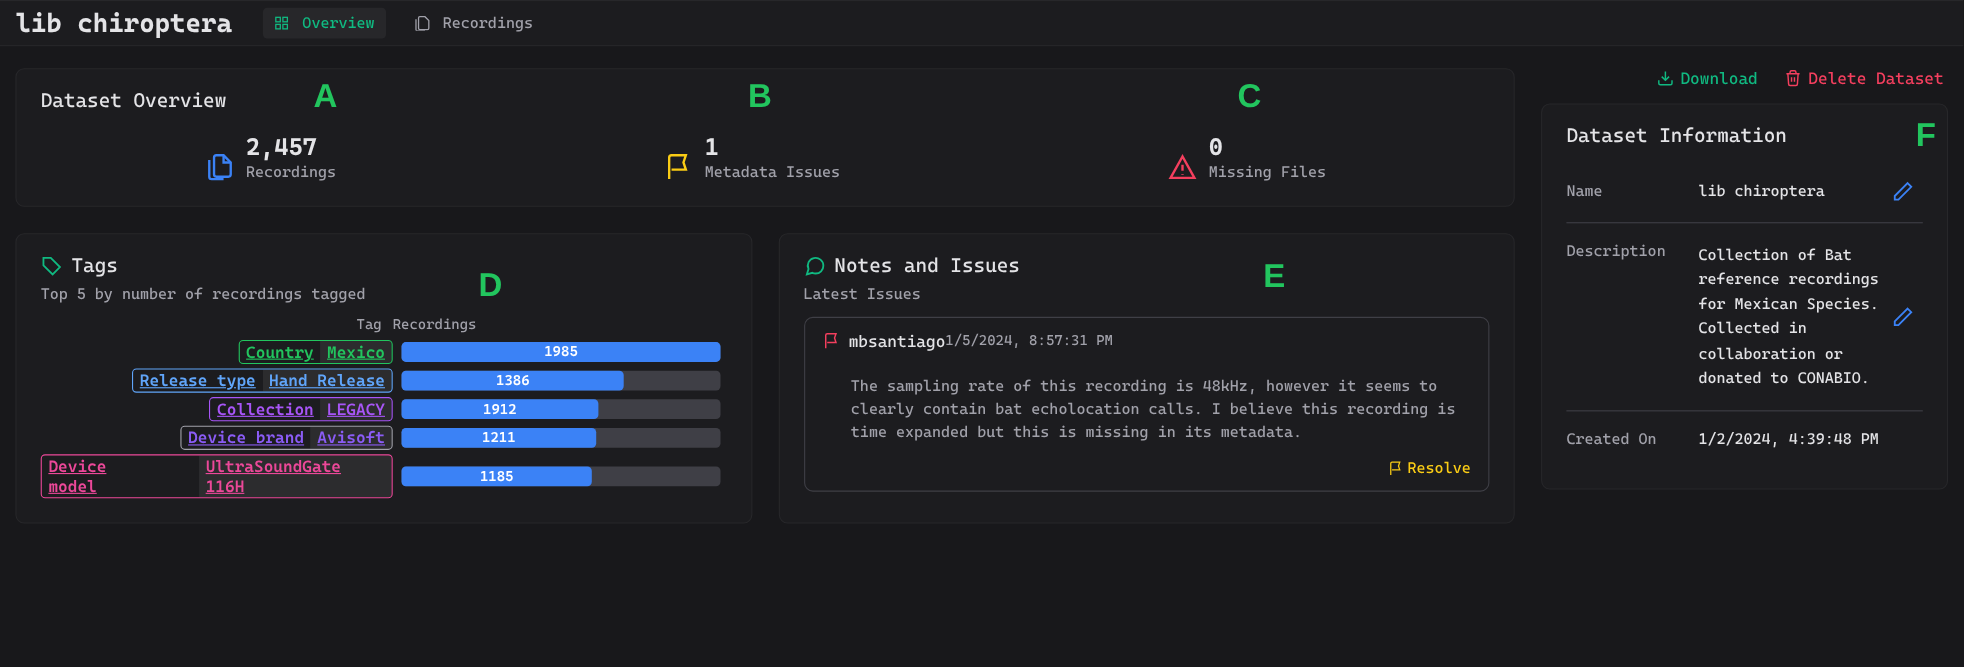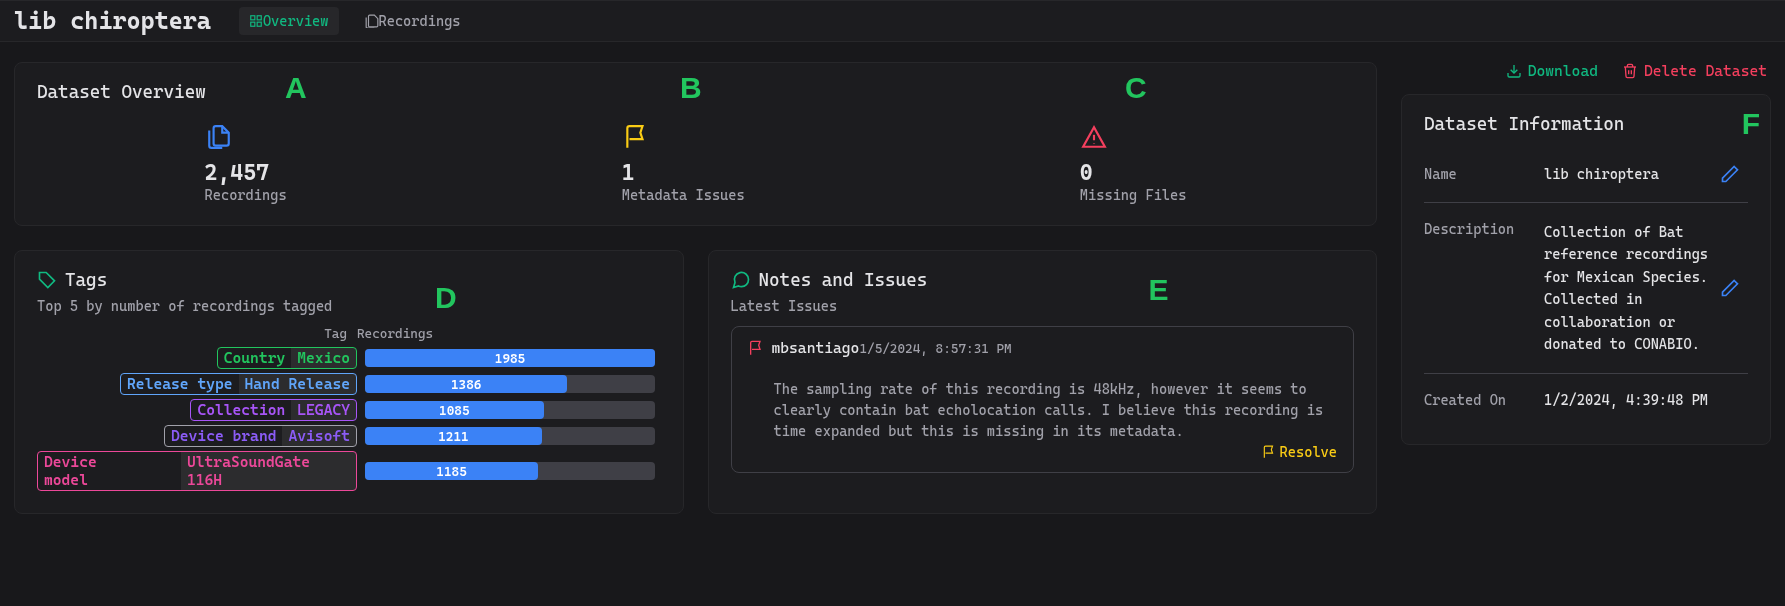--- a/index.html
+++ b/index.html
@@ -22,21 +22,21 @@
   }
   .title {
     color: #e4e4e7;
     font-size: 24px;
     font-weight: 700;
     margin-right: 28px;
   }
   .tab {
     display: inline-flex;
     align-items: center;
-    gap: 0;
+    gap: 12px;
     padding: 6px 10px;
     border-radius: 4px;
     margin-right: 16px;
     cursor: pointer;
   }
   .tab.active { color: #10b981; background: #27272a; }
   .tab.inactive { color: #a1a1aa; }
   .main {
     display: grid;
     grid-template-columns: 1fr 370px;
@@ -55,21 +55,21 @@
     color: #e4e4e7;
     font-size: 18px;
     font-weight: 500;
     margin-bottom: 12px;
   }
   .overview-stats {
     display: flex;
     justify-content: space-around;
     padding: 4px 0;
   }
-  .stat { display: flex; align-items: flex-start; gap: 10px; padding-top:4px;flex-direction:column; }
+  .stat { display: flex; align-items: flex-end; gap: 10px; padding-top:4px; }
   .stat-icon { font-size: 22px; padding-top:2px; }
   .stat-text .stat-num { color: #e4e4e7; font-size: 22px; font-weight: 700; }
   .stat-text .stat-label { color: #a1a1aa; font-size: 14px; margin-top:2px; }
   .two-col {
     display: grid;
     grid-template-columns: 1fr 1fr;
     gap: 24px;
   }
   .subtext { color: #a1a1aa; font-size: 14px; margin-bottom: 12px; }
   
@@ -89,20 +89,21 @@
     margin-bottom: 4px;
   }
   .tag-pill {
     justify-self: end;
     border: 1px solid;
     border-radius: 4px;
     display: inline-flex;
     overflow: hidden;
     font-size: 15px;
     font-weight:600;
+    text-decoration:underline;
   }
   .tag-pill span { padding: 1px 6px; }
   .tag-key { }
   .tag-val { background: rgba(255,255,255,0.07); }
   .bar-track {
     background: #3f3f46;
     border-radius: 4px;
     height: 18px;
     position: relative;
     width:290px;
@@ -130,21 +131,21 @@
     align-items: center;
     margin-bottom: 22px;
   }
   .issue-user { display: flex; align-items: center; gap: 8px; color:#e4e4e7; font-size:15px; }
   .issue-date { color: #a1a1aa; font-size: 13px; }
   .issue-body { color: #a1a1aa; font-size: 14px; line-height: 1.5; padding-left: 26px; }
   .resolve {
     color: #facc15;
     font-size: 14px;
     text-align: right;
-    margin-top: 2px;
+    margin-top: 14px;
     cursor: pointer;
     display:flex;
     justify-content:flex-end;
     align-items:center;
     gap:4px;
   }
   
   .right-col { display: flex; flex-direction: column; gap: 6px; }
   .actions {
     display: flex;
@@ -278,21 +279,21 @@
               <div class="bar-track">
                 <div class="bar-fill" style="width: 69.8237%;">1386</div>
               </div>
             </div>
             <div class="tag-row">
               <div class="tag-pill" style="border-color: rgb(168, 85, 247); color: rgb(168, 85, 247); align-items: center;">
                 <span class="tag-key">Collection</span>
                 <span class="tag-val">LEGACY</span>
               </div>
               <div class="bar-track">
-                <div class="bar-fill" style="width: 61.6121%;">1085</div>
+                <div class="bar-fill" style="width: 61.6121%;">1912</div>
               </div>
             </div>
             <div class="tag-row">
               <div class="tag-pill" style="border-color: rgb(161, 161, 170); color: #8b5cf6;">
                 <span class="tag-key">Device brand</span>
                 <span class="tag-val">Avisoft</span>
               </div>
               <div class="bar-track">
                 <div class="bar-fill" style="width: 61.0076%;">1211</div>
               </div>

